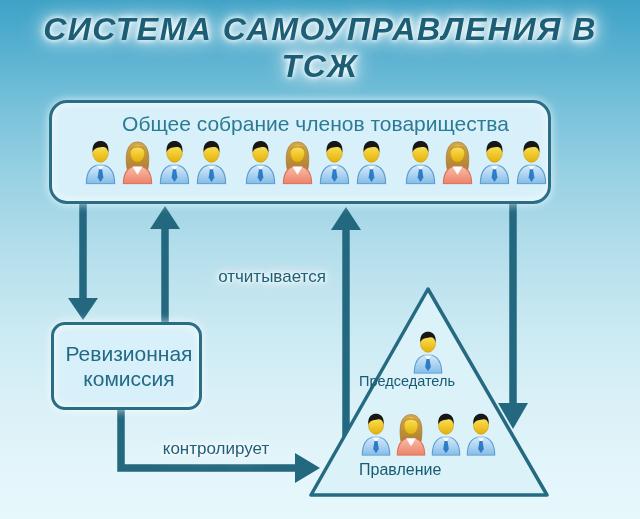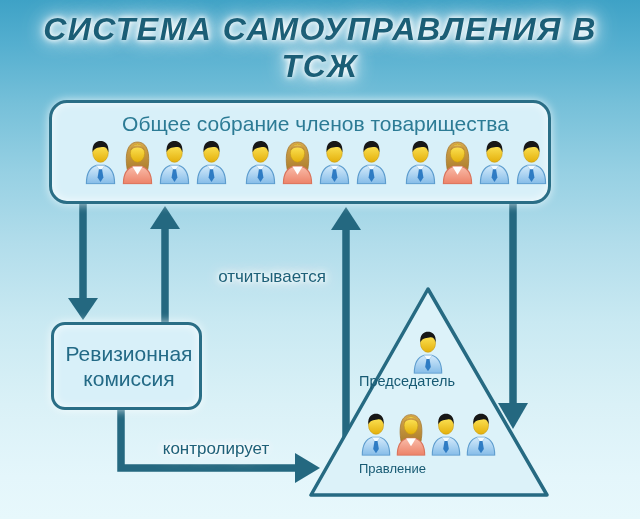--- a/index.html
+++ b/index.html
@@ -65,21 +65,21 @@
   .label-elects{left:497px;top:267px;width:144px;}
   .label-controls{left:144px;top:439px;width:144px;}
   
   .pyramid-content{position:absolute;z-index:3;text-align:center;}
   .chairman-members{left:411px;top:330px;width:34px;height:44px;}
   .chairman-members .person{width:34px;height:44px;}
   .chairman-label{left:359px;top:373px;width:140px;font-size:14.5px;color:#175a73;}
   .board-members{left:357px;top:412px;width:142px;display:flex;justify-content:center;}
   .board-members .person{width:34px;height:44px;}
   .board-members .person + .person{margin-left:1px;}
-  .board-label{left:359px;top:461px;width:140px;font-size:13px;color:#175a73;}
+  .board-label{left:359px;top:461px;width:140px;font-size:16px;color:#175a73;}
   .pyramid-label{position:absolute;z-index:3;text-align:left;}
 </style>
 </head>
 <body>
 
 <div class="stage">
 
   <svg width="0" height="0" style="position:absolute" aria-hidden="true">
     <defs>
       <linearGradient id="g-face" x1="0" y1="0" x2="0" y2="1">

